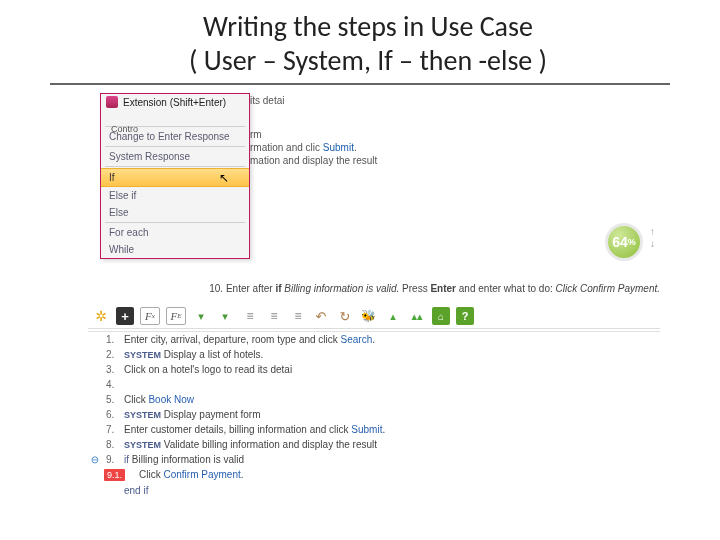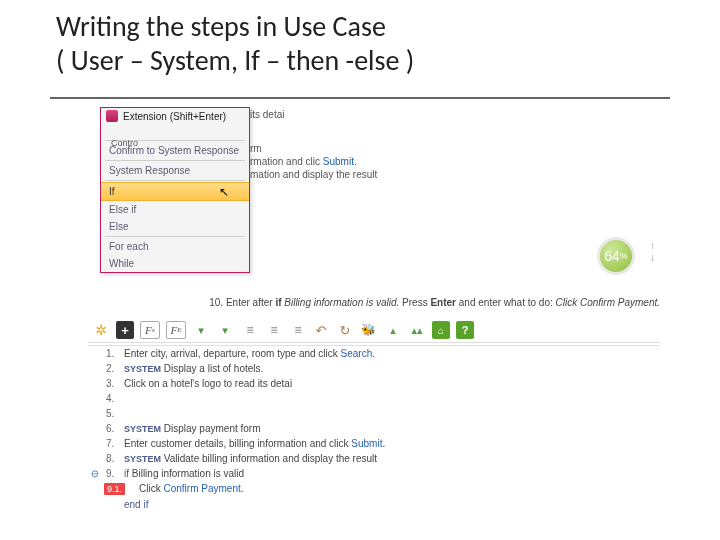--- a/index.html
+++ b/index.html
@@ -6,22 +6,22 @@
   body {
     width: 720px;
     height: 540px;
     font-family: Calibri, Arial, sans-serif;
     background: #fff;
     overflow: hidden;
     position: relative;
   }
   .title {
     font-size: 28px;
-    text-align: left;
-    padding: 10px 40px 20px 40px;
+    text-align: center;
+    padding: 10px 40px 6px 40px;
     line-height: 1.2;
     color: #222;
     margin-left: 16px;
   }
   .title-underline {
     height: 2px;
     background: #666;
     margin: 0 50px 8px 50px;
   }
   .panel-top {
@@ -84,33 +84,33 @@
   }
   .sub-label {
     position: absolute;
     left: 10px;
     top: 30px;
     font-size: 9px;
     color: #555;
   }
   .badge {
     position: absolute;
-    right: 25px;
+    right: 17px;
     top: 130px;
     width: 38px;
     height: 38px;
     border-radius: 50%;
     background: radial-gradient(circle at 35% 30%, #cfe89a, #8fbf3a);
     border: 3px solid #e8e8e8;
     display: flex;
     align-items: center;
     justify-content: center;
     font-size: 14px;
     color: #fff;
-    font-weight: normal;
+    font-weight: bold;
   }
   .badge small { font-size: 9px; }
   .badge-arrows {
     position: absolute;
     right: 5px;
     top: 133px;
     font-size: 10px;
     color: #999;
     line-height: 12px;
   }
@@ -210,21 +210,21 @@
   <div class="bg-line" style="top:62px">mation and display the result</div>
 
   <div class="ctx-menu">
     <div class="ctx-item heading">
       <span class="ext-icon"></span>
       <span>Extension (Shift+Enter)</span>
     </div>
     <div class="sub-label">Contro</div>
     <div style="height:14px"></div>
     <div class="ctx-sep"></div>
-    <div class="ctx-item">Confirm to System Response</div>
+    <div class="ctx-item">Change to Enter Response</div>
     <div class="ctx-sep"></div>
     <div class="ctx-item">System Response</div>
     <div class="ctx-sep"></div>
     <div class="ctx-item hl">
       <span>If</span>
       <span class="cursor">↖</span>
     </div>
     <div class="ctx-item">Else if</div>
     <div class="ctx-item">Else</div>
     <div class="ctx-sep"></div>
@@ -282,20 +282,21 @@
     <span class="step-num">3.</span>
     <span class="step-text">Click on a hotel's logo to read its detai</span>
   </div>
   <div class="step-row">
     <span class="collapse"></span>
     <span class="step-num">4.</span>
   </div>
   <div class="step-row">
     <span class="collapse"></span>
     <span class="step-num">5.</span>
+    <span class="step-text"><span>Click </span><span class="link">Book Now</span></span>
   </div>
   <div class="step-row">
     <span class="collapse"></span>
     <span class="step-num">6.</span>
     <span class="step-text"><span class="sys">SYSTEM</span><span> Display payment form</span></span>
   </div>
   <div class="step-row">
     <span class="collapse"></span>
     <span class="step-num">7.</span>
     <span class="step-text"><span>Enter customer details, billing information and click </span><span class="link">Submit</span><span>.</span></span>

